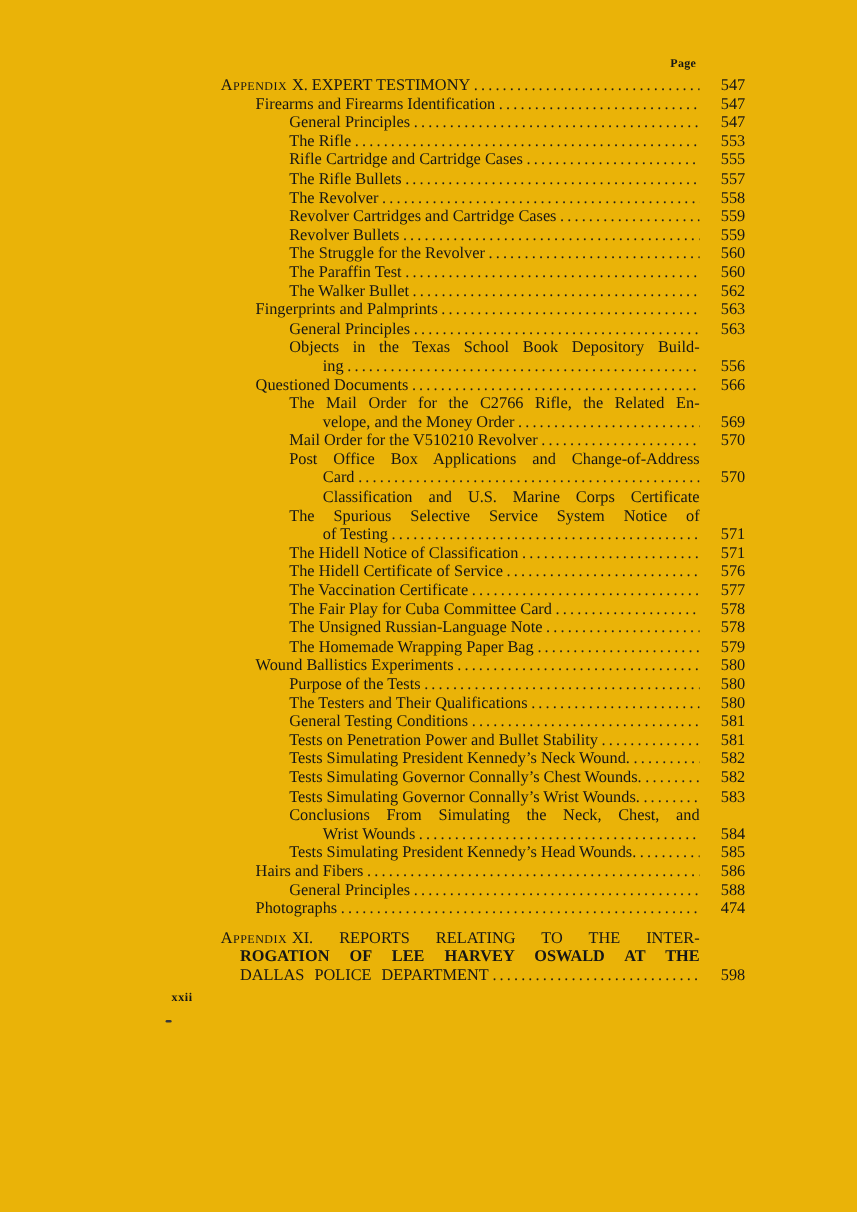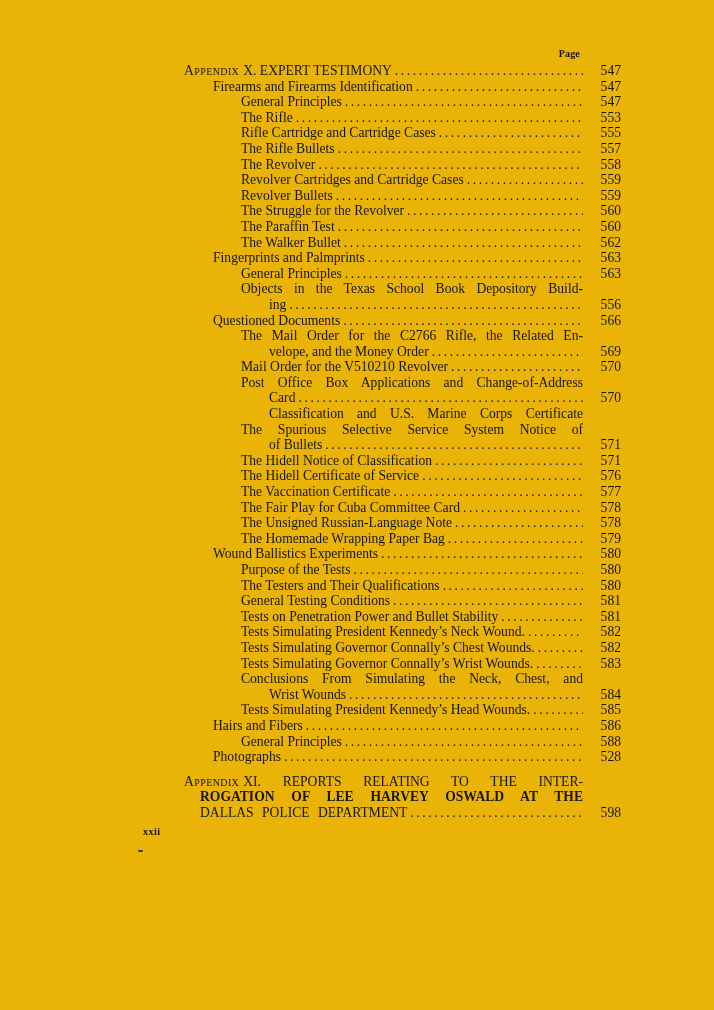--- a/index.html
+++ b/index.html
@@ -226,21 +226,21 @@
         <div class="row" style="padding-left: 28px;">
           <span class="title"><span>Card</span></span>
           <span class="leader">........................................................................................................................</span>
           <span class="pagenum">570</span>
         </div>
       </div>
       <div class="entry lvl2">
         <div class="wrap-line" style="padding-left: 28px;"><span class="title"><span>Classification and U.S. Marine Corps Certificate</span></span></div>
         <div class="wrap-line"><span class="title"><span>The Spurious Selective Service System Notice of</span></span></div>
         <div class="row" style="padding-left: 28px;">
-          <span class="title"><span>of Bullets</span></span>
+          <span class="title"><span>of Testing</span></span>
           <span class="leader">........................................................................................................................</span>
           <span class="pagenum">571</span>
         </div>
       </div>
       <div class="entry lvl2">
         <div class="row">
           <span class="title"><span>The Hidell Notice of Classification</span></span>
           <span class="leader">........................................................................................................................</span>
           <span class="pagenum">571</span>
         </div>
@@ -362,21 +362,21 @@
         <div class="row">
           <span class="title"><span>General Principles</span></span>
           <span class="leader">........................................................................................................................</span>
           <span class="pagenum">588</span>
         </div>
       </div>
       <div class="entry lvl1">
         <div class="row">
           <span class="title"><span>Photographs</span></span>
           <span class="leader">........................................................................................................................</span>
-          <span class="pagenum">528</span>
+          <span class="pagenum">474</span>
         </div>
       </div>
       <div class="entry lvl0 gap-before wide">
         <div class="wrap-line"><span class="title"><span class="sc">Appendix</span><span>XI. REPORTS RELATING TO THE INTER-</span></span></div>
         <div class="wrap-line" style="padding-left: 16px; font-weight: bold;"><span class="title"><span>ROGATION OF LEE HARVEY OSWALD AT THE</span></span></div>
         <div class="row" style="padding-left: 16px;">
           <span class="title"><span>DALLAS POLICE DEPARTMENT</span></span>
           <span class="leader">........................................................................................................................</span>
           <span class="pagenum">598</span>
         </div>

